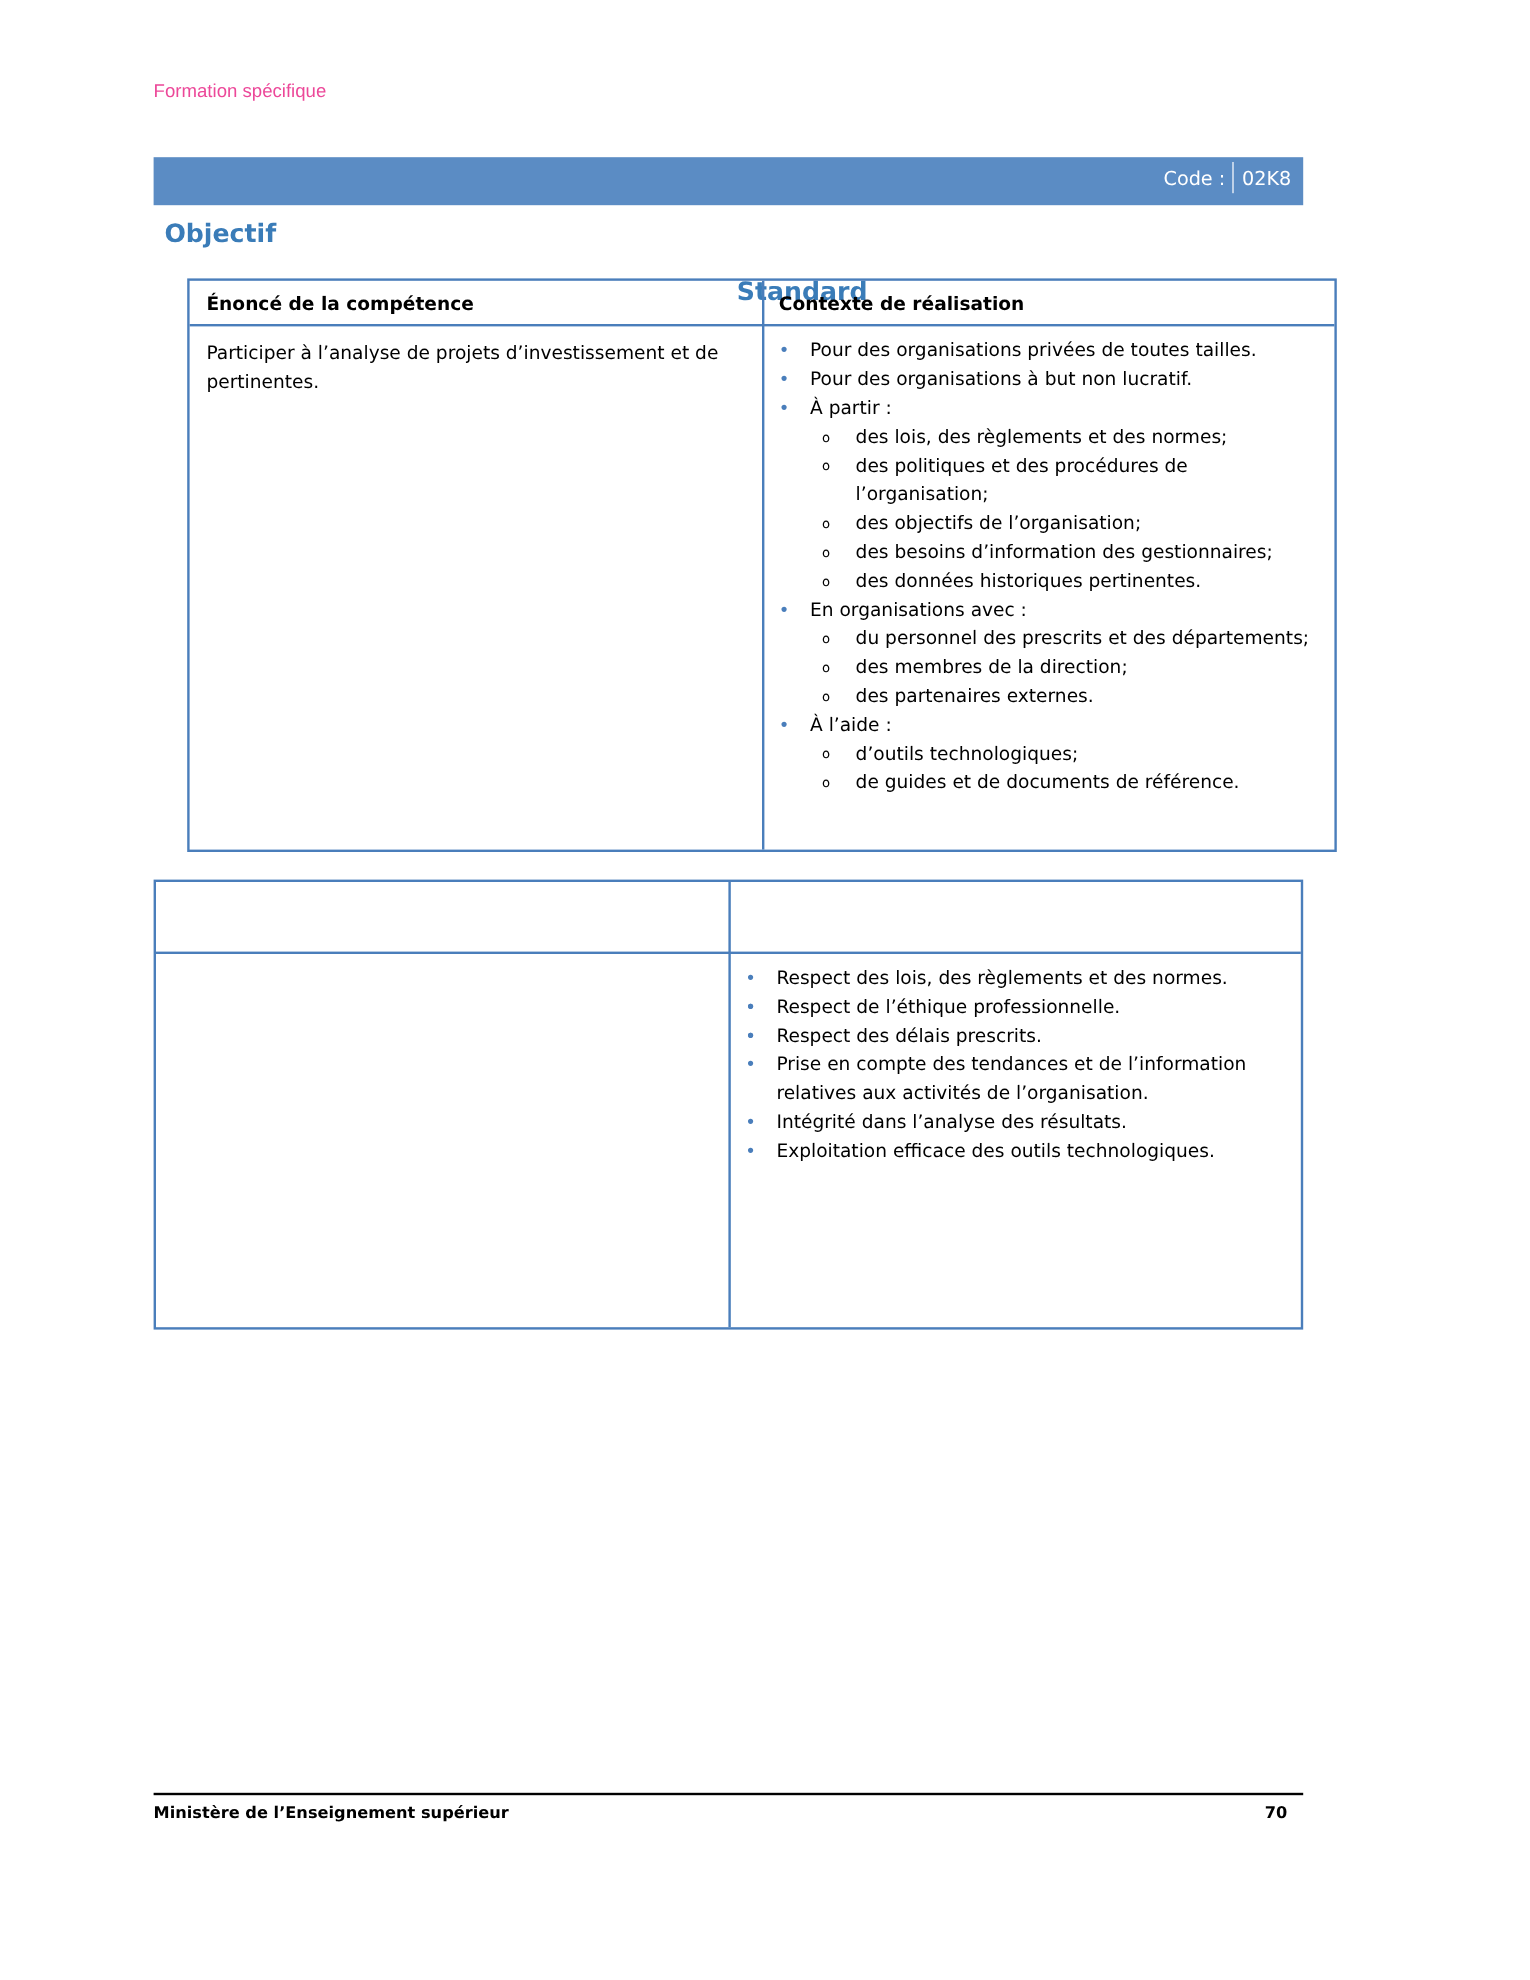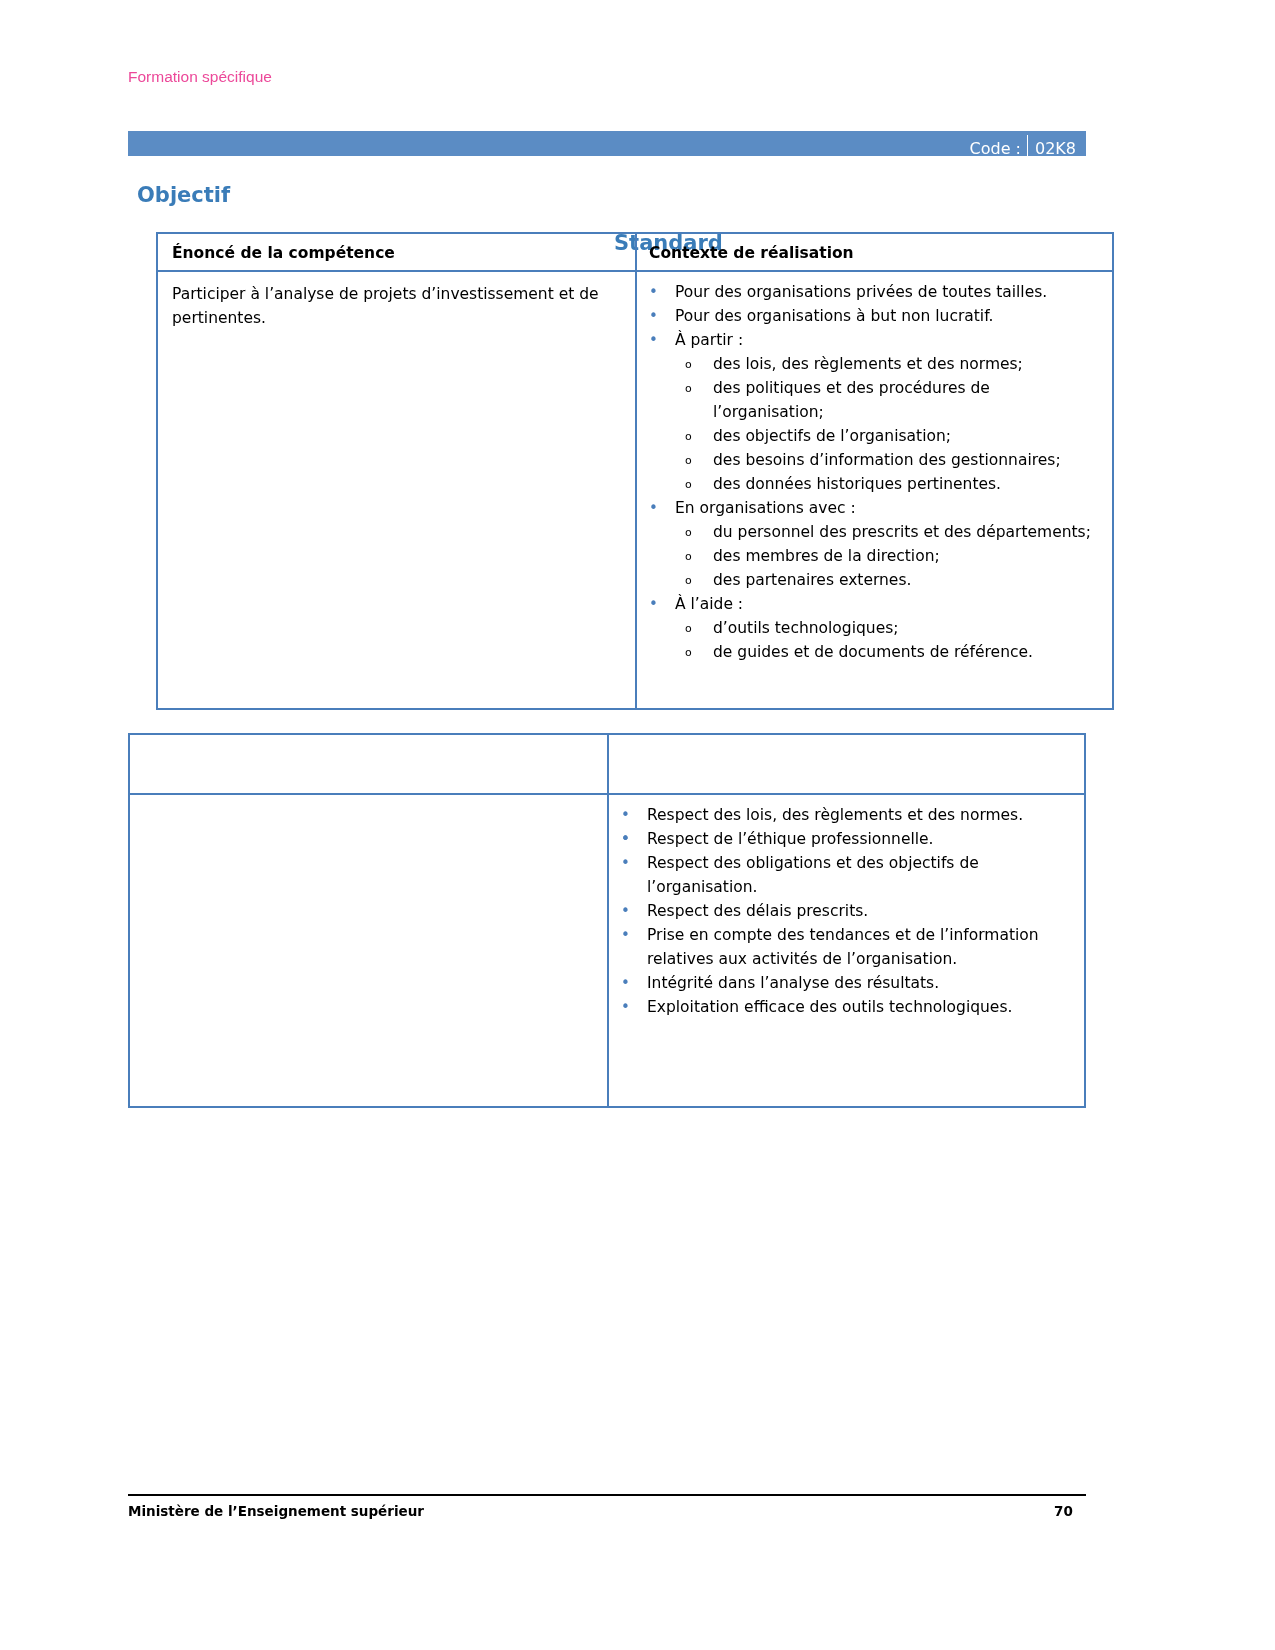--- a/index.html
+++ b/index.html
@@ -28,21 +28,21 @@
     color: #ec4899;
     font-family: Liberation Sans, sans-serif;
   }
 
   
   .code-bar {
     position: absolute;
     left: 128px;
     top: 131px;
     width: 958px;
-    height: 25px;
+    height: 40px;
     background: #5b8cc4;
     color: #ffffff;
     font-size: 16px;
   }
   .code-label {
     position: absolute;
     right: 65px;
     top: 8px;
     color: #ffffff;
     font-size: 16px;
@@ -259,21 +259,21 @@
   <div class="tbl tbl-sub">
     <div class="vsep" style="left:477px;"></div>
     <div class="hsep" style="top:58px;"></div>
 
 
     <div class="cell-body" style="left:481px; top:68px; width:462px;">
       <ul class="lvl1">
         <li><span class="b1">•</span><span>Respect des lois, des règlements et des normes.</span></li>
         <li><span class="b1">•</span></li>
         <li><span class="b1">•</span><span>Respect de l’éthique professionnelle.</span></li>
-        <li><span class="b1">•</span><span>Respect des obligations et des objectifs de l’organisation.</span></li>
+        <li><span class="b1">•</span></li>
         <li><span class="b1">•</span><span>Respect des délais prescrits.</span></li>
         <li><span class="b1">•</span><span>Prise en compte des tendances et de l’information relatives aux activités de l’organisation.</span></li>
         <li><span class="b1">•</span><span>Intégrité dans l’analyse des résultats.</span></li>
         <li><span class="b1">•</span><span>Exploitation efficace des outils technologiques.</span></li>
       </ul>
     </div>
   </div>
 
   <div class="footer-rule"></div>
   <div class="footer-left">Ministère de l’Enseignement supérieur</div>

